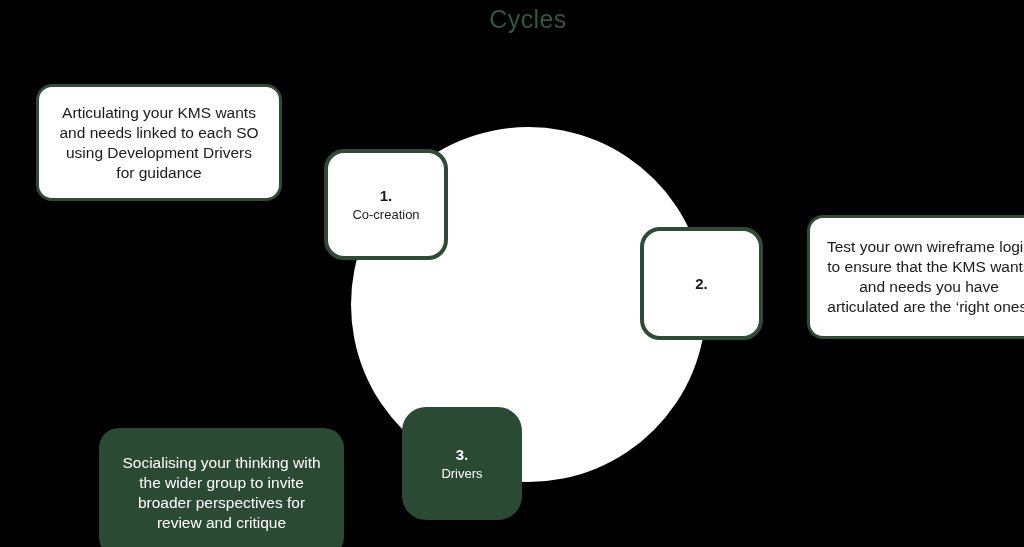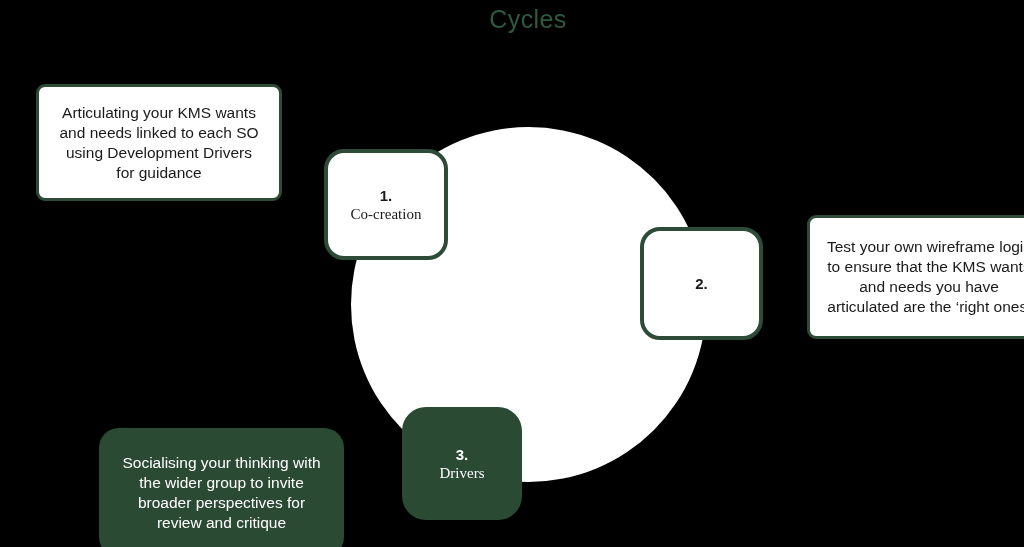--- a/index.html
+++ b/index.html
@@ -43,30 +43,30 @@
     background:var(--white);
     border:4px solid var(--border-green);
     color:var(--text-dark);
   }
   .step.solid{
     background:var(--green);
     color:var(--white);
     border-radius:24px;
   }
   .step-number{font-size:15px;font-weight:700;line-height:19px;}
-  .step-label{font-size:15px;line-height:19px;white-space:pre-line;font-family:Liberation Serif, serif;}
+  .step-label{font-size:13px;line-height:19px;white-space:pre-line;}
   .step-1{left:292px;top:149px;width:124px;height:111px;}
   .step-2{left:608px;top:227px;width:123px;height:113px;}
   .step-3{left:370px;top:407px;width:120px;height:113px;}
   .callout{
     position:absolute;z-index:2;
     box-sizing:border-box;
     display:flex;align-items:center;justify-content:center;
     text-align:center;
-    border-radius:9px;
+    border-radius:16px;
     padding:6px 8px;
   }
   .callout.white{
     background:var(--white);
     border:3px solid var(--border-green);
     color:var(--text-dark);
   }
   .callout.green{
     background:var(--green);
     color:var(--white);

